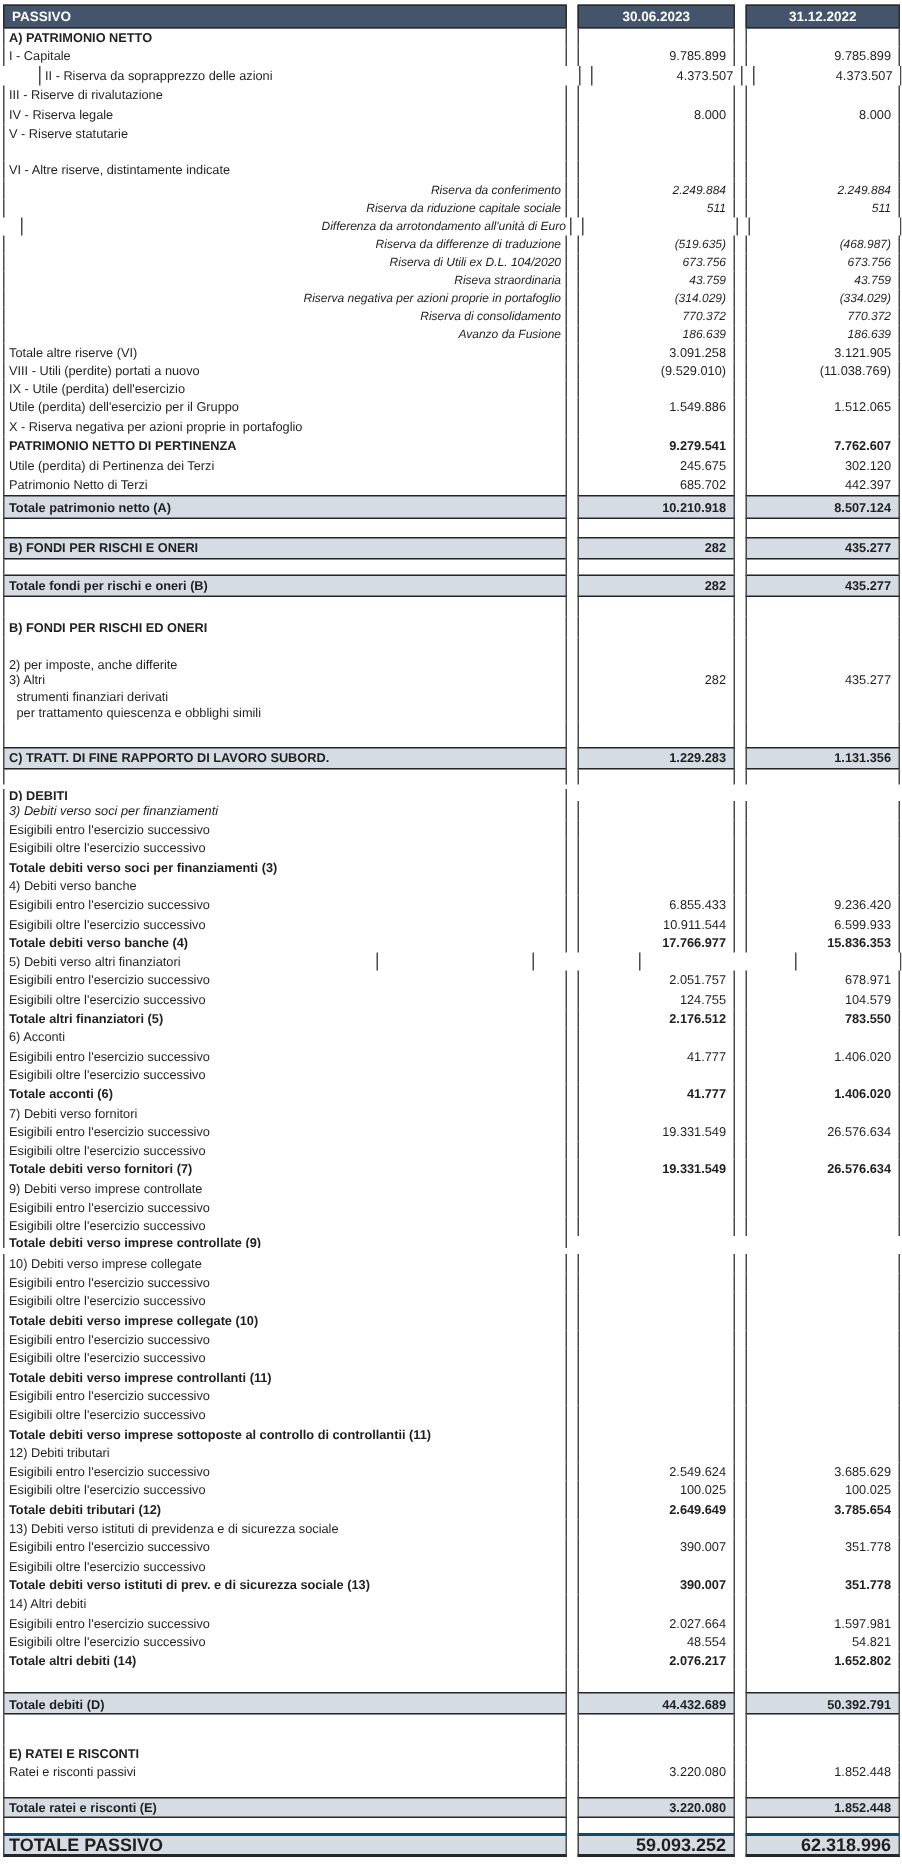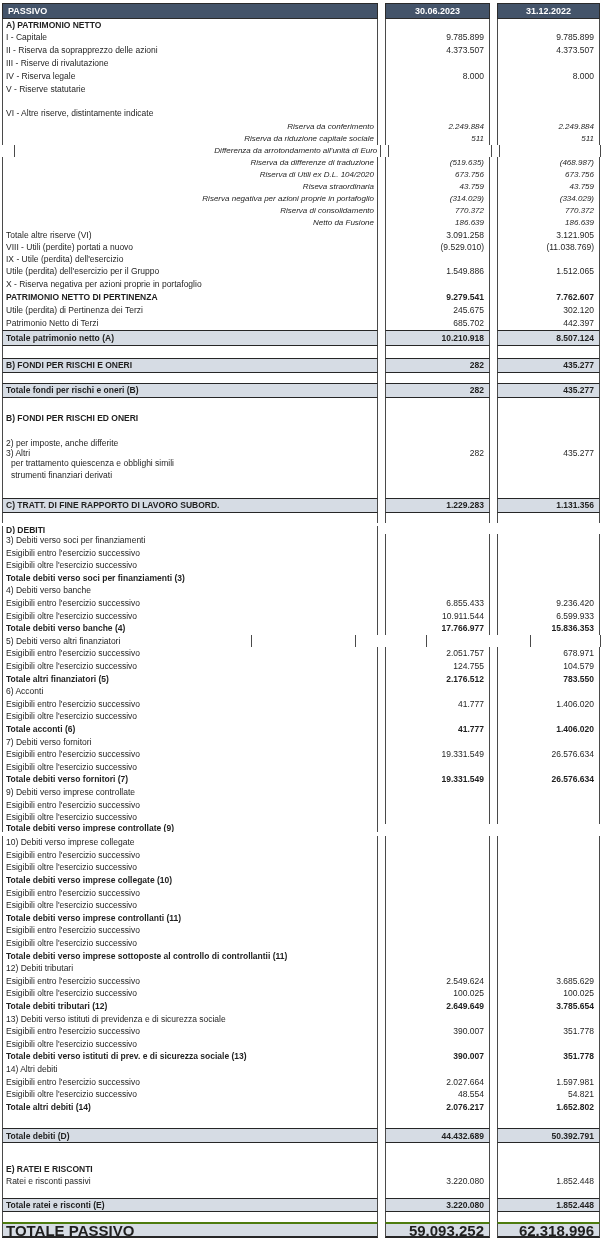--- a/index.html
+++ b/index.html
@@ -41,22 +41,22 @@
   .row.section .c-desc, .row.total .c-desc,
   .row.section .cell, .row.total .cell{font-weight:bold;}
   .row.detail .c-desc{justify-content:flex-end;font-style:italic;font-size:8px;}
   .row.detail .c-v1,.row.detail .c-v2{font-style:italic;font-size:8px;padding-left:48px;}
   .row.indent .c-desc{padding-left:8px;}
   .row.band .cell{
     background:var(--band-bg);font-weight:bold;
     border-top:1px solid #262626;border-bottom:1px solid #262626;
   }
   .row.bandlg .cell{
-    background:var(--band-bg);font-weight:bold;font-size:15px;
-    border-top:2px solid #4d7c0f;border-bottom:2px solid #262626;
+    background:var(--band-bg);font-weight:bold;font-size:12px;
+    border-top:2px solid #0c4a6e;border-bottom:2px solid #262626;
   }
 </style>
 </head>
 <body>
 
 <div class="sheet">
   <div class="row header" style="height:16px">
     <div class="cell c-desc">PASSIVO</div>
     <div class="gap"></div>
     <div class="cell c-v1">30.06.2023</div>
@@ -71,21 +71,21 @@
         <div class="gap"></div>
         <div class="cell c-v2"></div>
       </div>
       <div class="row item" style="height: 13px;">
         <div class="cell c-desc">I - Capitale</div>
         <div class="gap"></div>
         <div class="cell c-v1">9.785.899</div>
         <div class="gap"></div>
         <div class="cell c-v2">9.785.899</div>
       </div>
-      <div class="row item" style="height: 13px;">
+      <div class="row item" style="height: 13px; padding-left: 24px;">
         <div class="cell c-desc">II - Riserva da soprapprezzo delle azioni</div>
         <div class="gap"></div>
         <div class="cell c-v1">4.373.507</div>
         <div class="gap"></div>
         <div class="cell c-v2">4.373.507</div>
       </div>
       <div class="row item" style="height: 13px;">
         <div class="cell c-desc">III - Riserve di rivalutazione</div>
         <div class="gap"></div>
         <div class="cell c-v1"></div>
@@ -177,21 +177,21 @@
         <div class="cell c-v2">(334.029)</div>
       </div>
       <div class="row detail" style="height: 12px;">
         <div class="cell c-desc">Riserva di consolidamento</div>
         <div class="gap"></div>
         <div class="cell c-v1">770.372</div>
         <div class="gap"></div>
         <div class="cell c-v2">770.372</div>
       </div>
       <div class="row detail" style="height: 12px;">
-        <div class="cell c-desc">Netto da Fusione</div>
+        <div class="cell c-desc">Avanzo da Fusione</div>
         <div class="gap"></div>
         <div class="cell c-v1">186.639</div>
         <div class="gap"></div>
         <div class="cell c-v2">186.639</div>
       </div>
       <div class="row item" style="height: 12px;">
         <div class="cell c-desc">Totale altre riserve (VI)</div>
         <div class="gap"></div>
         <div class="cell c-v1">3.091.258</div>
         <div class="gap"></div>
@@ -309,34 +309,34 @@
         <div class="gap"></div>
         <div class="cell c-v2"></div>
       </div>
       <div class="row item" style="height: 10px;">
         <div class="cell c-desc">3) Altri</div>
         <div class="gap"></div>
         <div class="cell c-v1">282</div>
         <div class="gap"></div>
         <div class="cell c-v2">435.277</div>
       </div>
+      <div class="row indent" style="height: 12px;">
+        <div class="cell c-desc">strumenti finanziari derivati</div>
+        <div class="gap"></div>
+        <div class="cell c-v1"></div>
+        <div class="gap"></div>
+        <div class="cell c-v2"></div>
+      </div>
       <div class="row indent" style="height: 11px;">
         <div class="cell c-desc">per trattamento quiescenza e obblighi simili</div>
         <div class="gap"></div>
         <div class="cell c-v1"></div>
         <div class="gap"></div>
         <div class="cell c-v2"></div>
       </div>
-      <div class="row indent" style="height: 12px;">
-        <div class="cell c-desc">strumenti finanziari derivati</div>
-        <div class="gap"></div>
-        <div class="cell c-v1"></div>
-        <div class="gap"></div>
-        <div class="cell c-v2"></div>
-      </div>
       <div class="row blank" style="height: 17px;">
         <div class="cell c-desc"></div>
         <div class="gap"></div>
         <div class="cell c-v1"></div>
         <div class="gap"></div>
         <div class="cell c-v2"></div>
       </div>
       <div class="row band" style="height: 15px;">
         <div class="cell c-desc">C) TRATT. DI FINE RAPPORTO DI LAVORO SUBORD.</div>
         <div class="gap"></div>
@@ -351,21 +351,21 @@
         <div class="gap"></div>
         <div class="cell c-v2"></div>
       </div>
       <div class="row section" style="height: 11px; align-items: flex-end;">
         <div class="cell c-desc">D) DEBITI</div>
         <div class="gap"></div>
         <div class="cell c-v1"></div>
         <div class="gap"></div>
         <div class="cell c-v2"></div>
       </div>
-      <div class="row item" style="height: 12.6px;">
+      <div class="row item" style="height: 12.6px; font-style: italic;">
         <div class="cell c-desc">3) Debiti verso soci per finanziamenti</div>
         <div class="gap"></div>
         <div class="cell c-v1"></div>
         <div class="gap"></div>
         <div class="cell c-v2"></div>
       </div>
       <div class="row item" style="height: 12.6px;">
         <div class="cell c-desc">Esigibili entro l'esercizio successivo</div>
         <div class="gap"></div>
         <div class="cell c-v1"></div>

